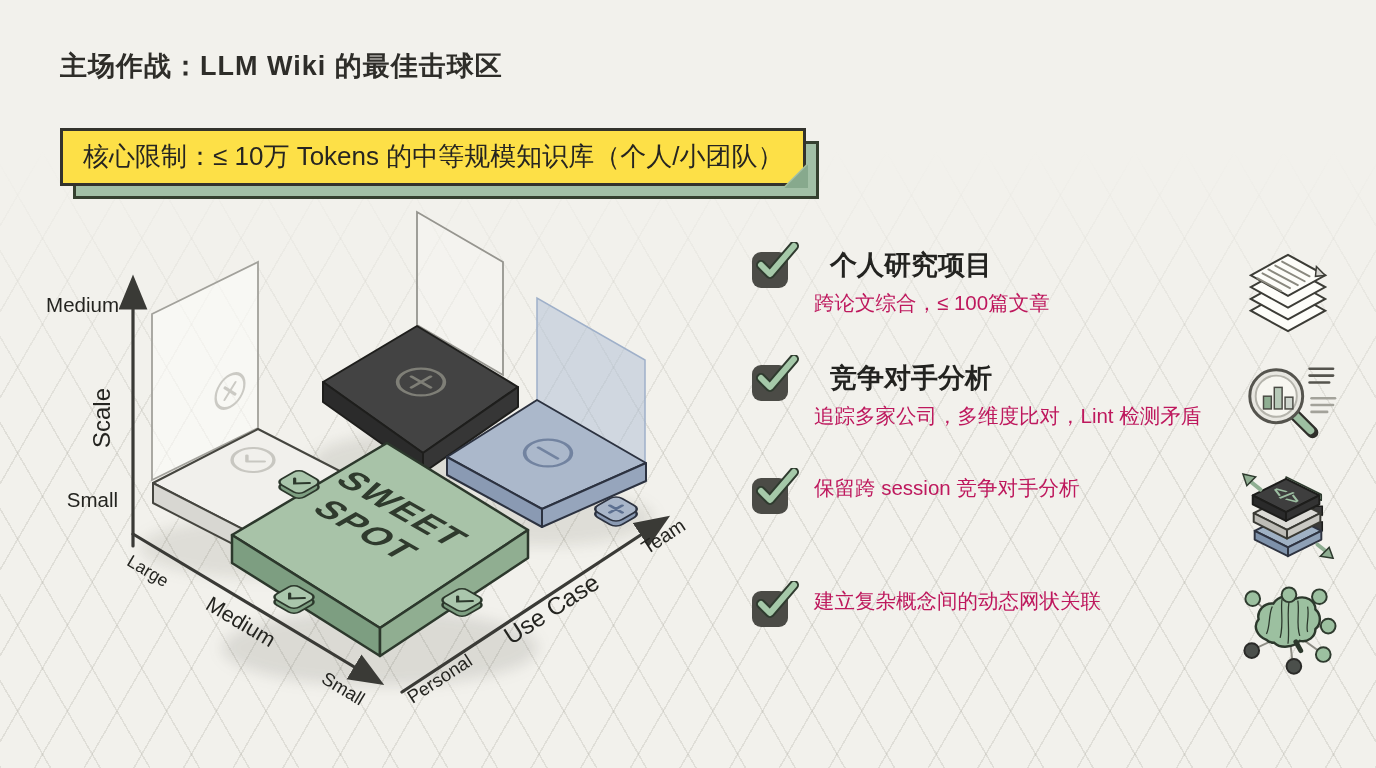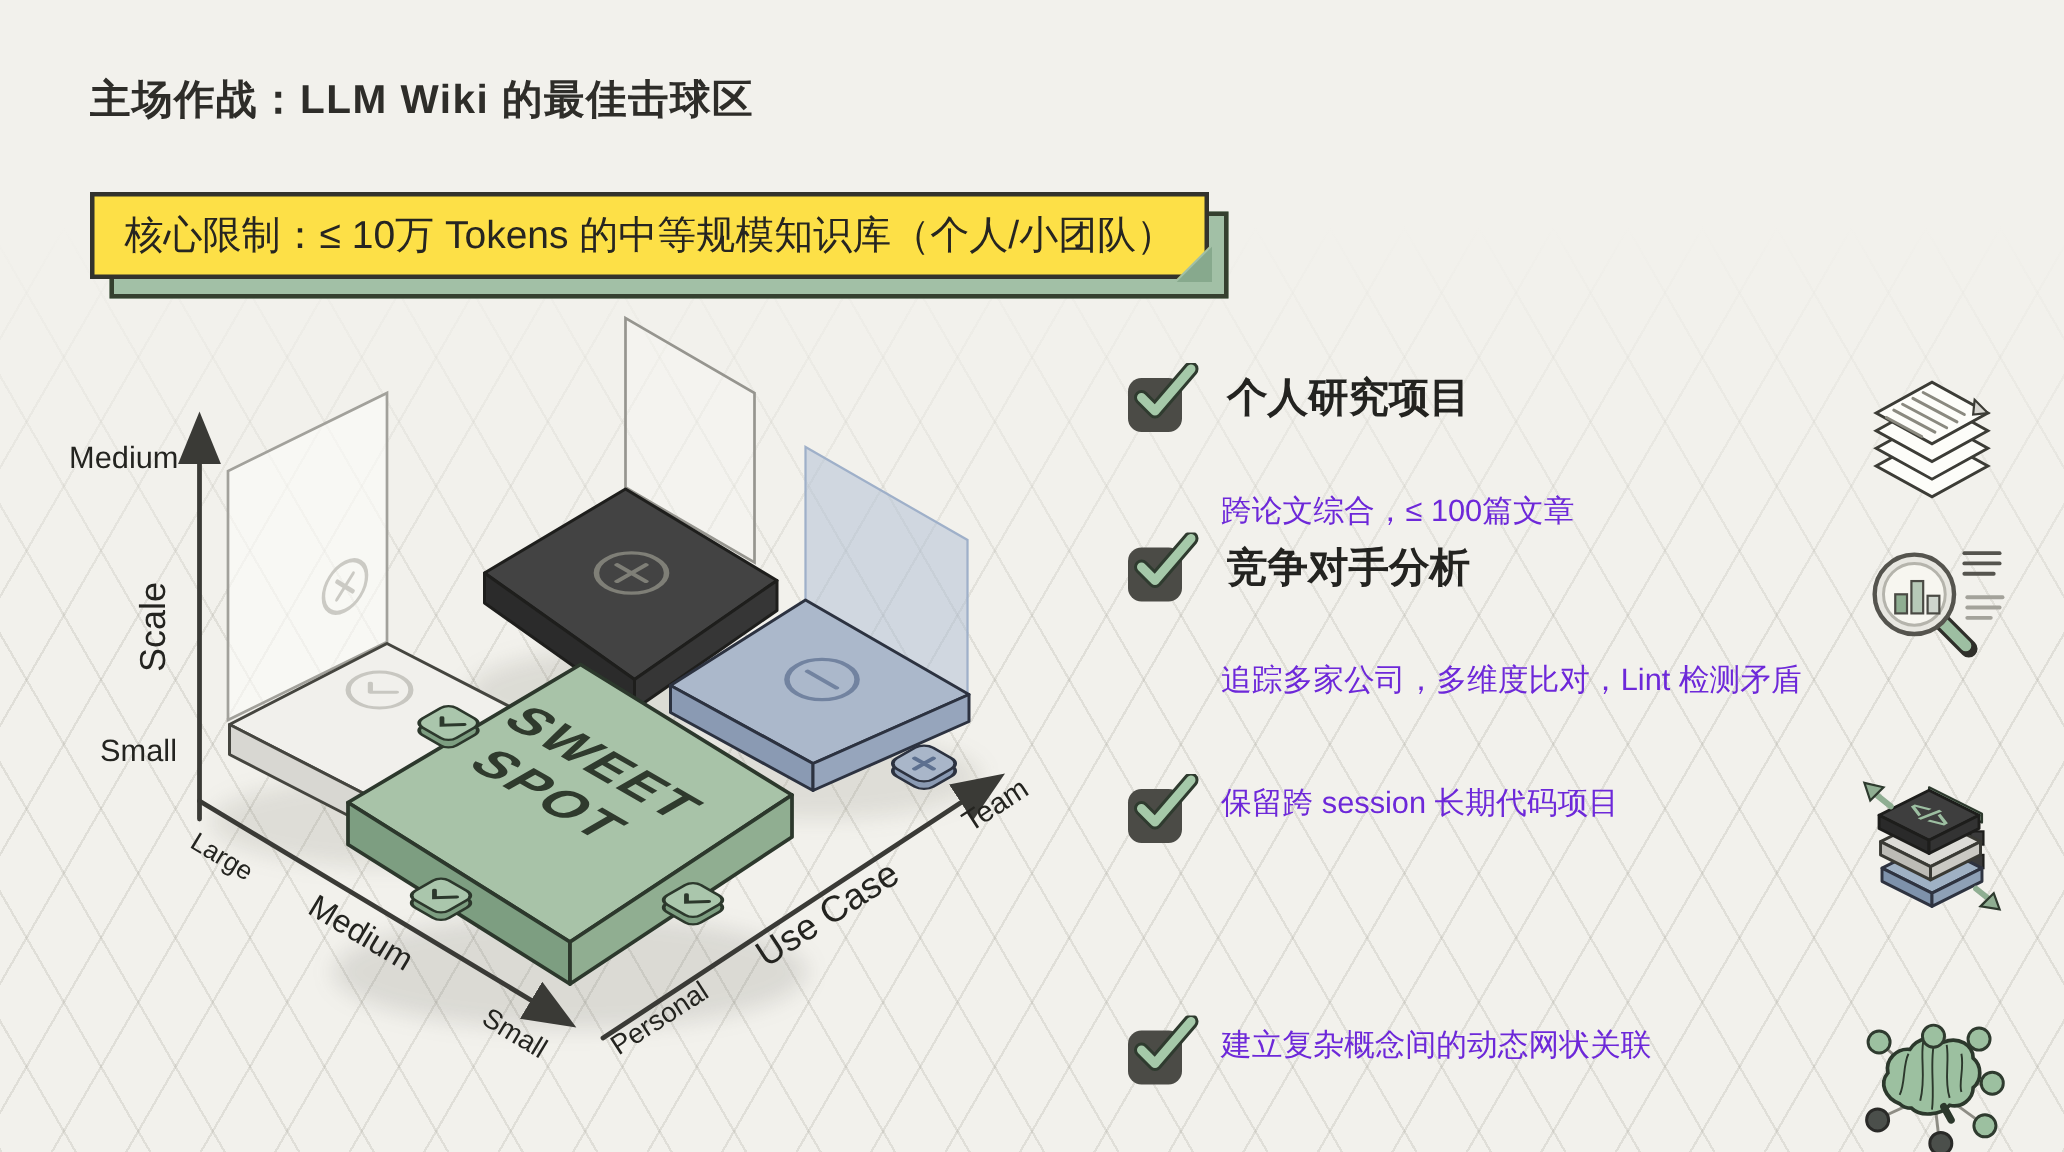--- a/index.html
+++ b/index.html
@@ -39,22 +39,22 @@
   }
   .chart-svg{position:absolute;left:15px;top:195px;}
   .soft-shadow{filter:blur(7px);}
   .checklist{position:absolute;left:752px;top:250px;width:585px;}
   .check-item{position:relative;height:113px;padding-left:62px;box-sizing:border-box;}
   .checkbox{
     position:absolute;left:0;top:2px;width:36px;height:36px;
     background:#4b4b46;border-radius:9px;
   }
   .checkbox svg{position:absolute;left:0px;top:-10px;}
-  .item-title{font-size:27px;font-weight:700;color:#232320;line-height:31px;margin:0 0 10px 4px;}
-  .item-desc{font-size:20.5px;color:#6d28d9;line-height:24px;margin-top:48px;}
+  .item-title{font-size:27px;font-weight:700;color:#232320;line-height:31px;margin:0 0 10px 16px;}
+  .item-desc{font-size:20.5px;color:#be185d;line-height:24px;}
   .item-icon{position:absolute;right:0;top:-6px;width:98px;height:98px;}
   text{font-family:"Liberation Sans","DejaVu Sans",sans-serif;}
 </style>
 </head>
 <body>
 
 <div class="grid-layer"></div>
 <div class="grid-fade"></div>
 
 <div class="page-title">主场作战：LLM Wiki 的最佳击球区</div>
@@ -252,21 +252,21 @@
     </div>
   </div>
 
   <div class="check-item">
     <div class="checkbox">
       <svg width="50" height="46" viewBox="0 0 50 46">
         <path d="M9,23 L18,32 L42,4" fill="none" stroke="#2f3b2f" stroke-width="10" stroke-linecap="round" stroke-linejoin="round"></path>
         <path d="M9,23 L18,32 L42,4" fill="none" stroke="#a5c9a9" stroke-width="6" stroke-linecap="round" stroke-linejoin="round"></path>
       </svg>
     </div>
-    <div class="item-desc">保留跨 session 长期代码项目</div>
+    <div class="item-desc">保留跨 session 竞争对手分析</div>
     <div class="item-icon">
       <svg width="98" height="98" viewBox="0 0 100 100">
         <rect x="76" y="37" width="9" height="9" fill="#3b3b3b" stroke="#1d1d1b" stroke-width="1.5"></rect>
         <rect x="76" y="53" width="9" height="9" fill="#3b3b3b" stroke="#1d1d1b" stroke-width="1.5"></rect>
         <g stroke-linejoin="round">
           <polygon points="16,62 50,45 84,62 50,79" fill="#9fb1c4" stroke="#2e3340" stroke-width="2"></polygon>
           <polygon points="16,62 50,79 50,88 16,71" fill="#7e92ab" stroke="#2e3340" stroke-width="2"></polygon>
           <polygon points="50,79 84,62 84,71 50,88" fill="#8ea0b6" stroke="#2e3340" stroke-width="2"></polygon>
           <polygon points="15,44 49,27 83,44 49,61" fill="#dcdbd6" stroke="#3a3a34" stroke-width="2"></polygon>
           <polygon points="15,44 49,61 49,70 15,53" fill="#bdbcb6" stroke="#3a3a34" stroke-width="2"></polygon>

